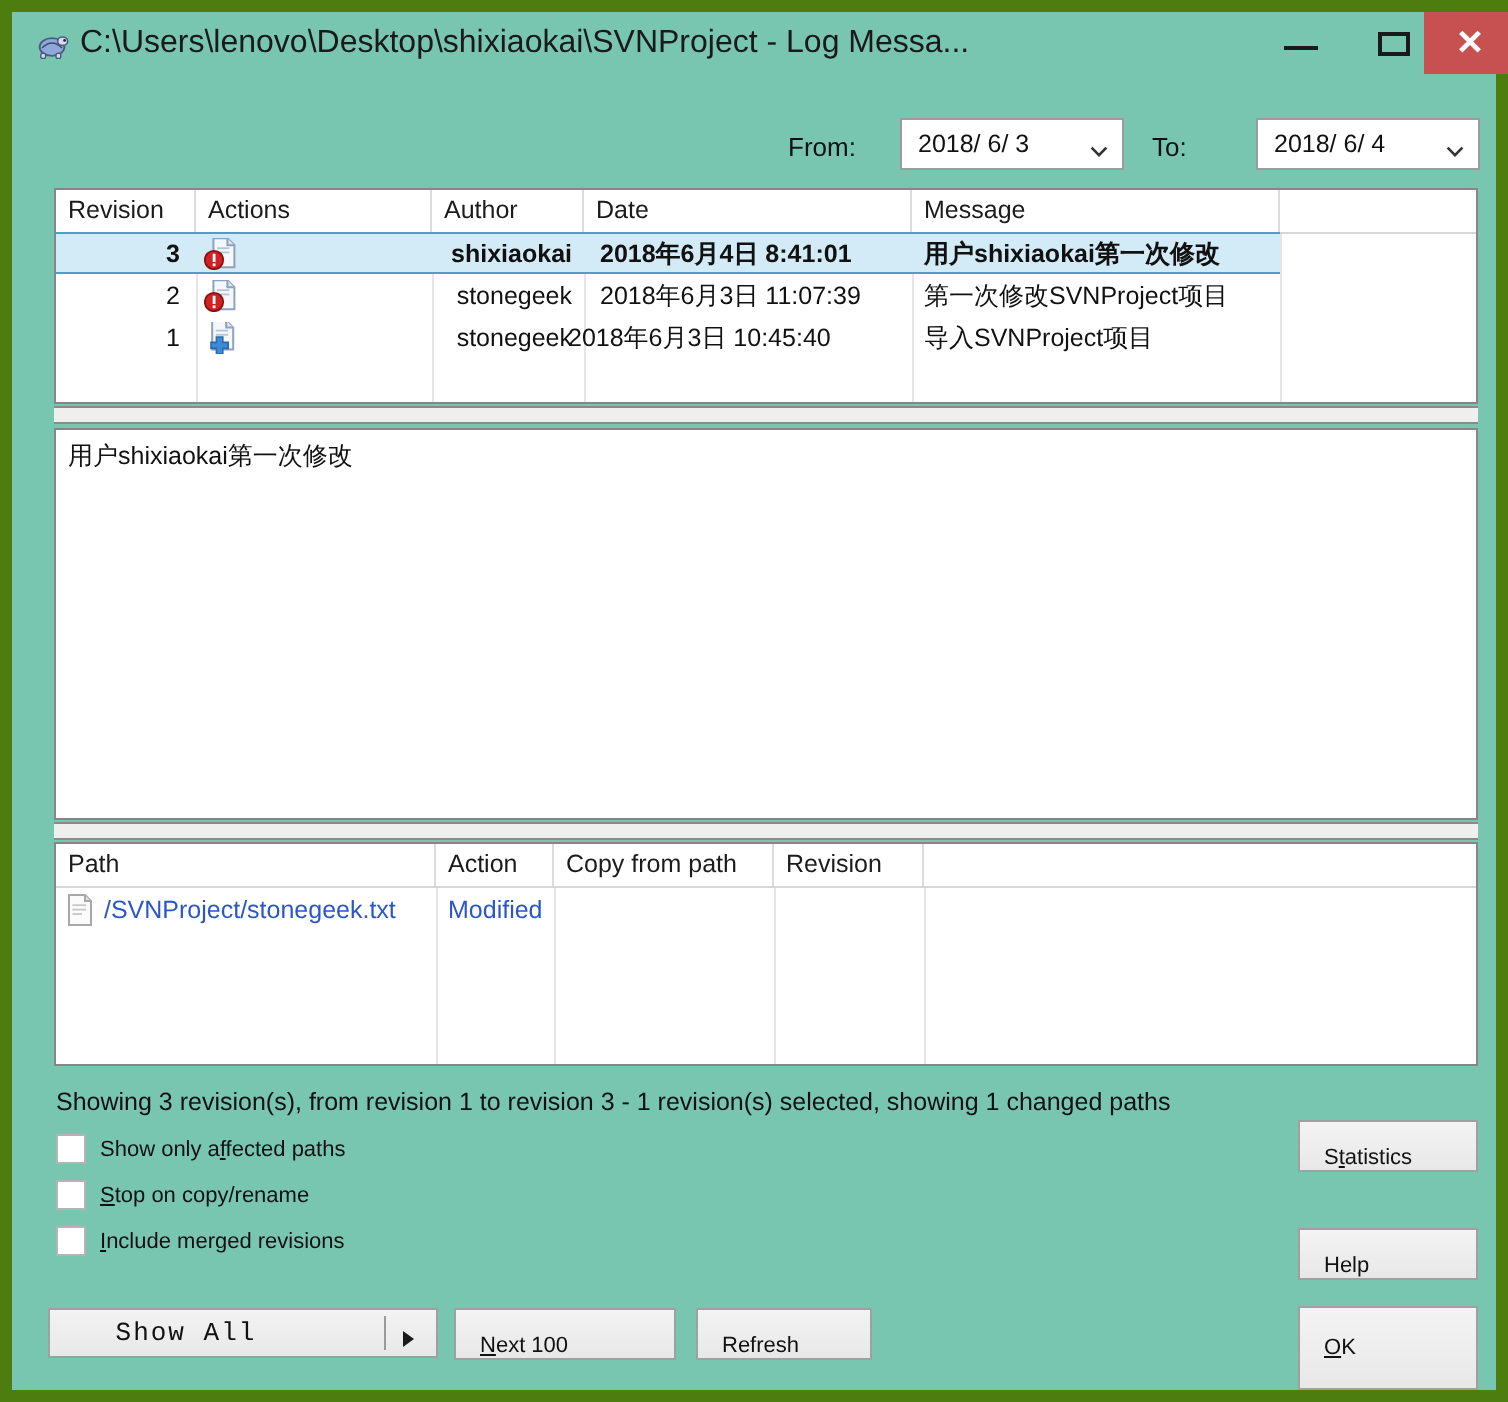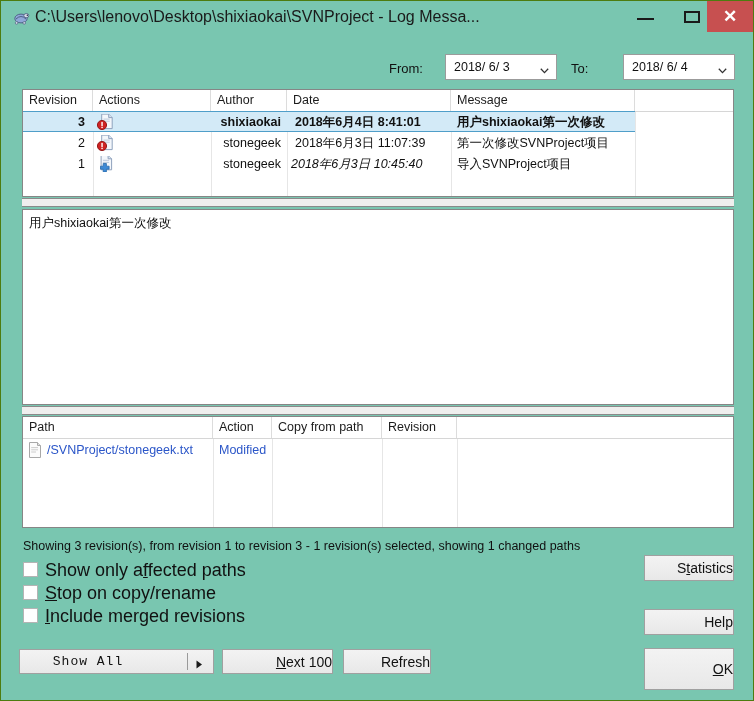--- a/index.html
+++ b/index.html
@@ -14,21 +14,21 @@
     font-size: 12px;
     color: #000000;
   }
 
   
   #window {
     position: absolute;
     left: 0; top: 0;
     width: 754px; height: 701px;
     background: #79c6b0;
-    border: 1px solid #4d7c0f;
+    border: 6px solid #4d7c0f;
   }
 
   
   #titlebar {
     position: absolute;
     left: 0; top: 0;
     width: 752px; height: 31px;
     background: #79c6b0;
   }
   #title-icon {
@@ -254,37 +254,37 @@
     position: absolute;
     left: 0; top: 2px;
     width: 15px; height: 15px;
     background: #ffffff;
     border: 1px solid #b4b4b4;
   }
   .cblabel {
     position: absolute;
     left: 22px; top: 0;
     height: 20px; line-height: 20px;
-    font-size: 18px;
+    font-size: 11px;
     color: #111111;
     white-space: nowrap;
   }
   .uline { text-decoration: underline; }
 
   
   .btn {
     position: absolute;
     background: linear-gradient(#f3f3f3, #e8e8e8);
     border: 1px solid #a0a0a0;
     font-family: "Liberation Sans", sans-serif;
-    font-size: 14px;
-    color: #111111;
-    text-align: right;
+    font-size: 11px;
+    color: #111111;
+    text-align: left;
     cursor: default;
-    padding: 0;
+    padding: 12px;
     white-space: nowrap;
     overflow: hidden;
   }
   #btn-statistics { left: 643px; top: 554px; width: 90px; height: 26px; }
   #btn-help       { left: 643px; top: 608px; width: 90px; height: 26px; }
   #btn-ok         { left: 643px; top: 647px; width: 90px; height: 42px; }
   #btn-next100    { left: 221px; top: 648px; width: 111px; height: 25px; }
   #btn-refresh    { left: 342px; top: 648px; width: 88px; height: 25px; }
 
   #btn-showall {
@@ -431,21 +431,21 @@
                 <g transform="translate(1.6,-1.2)">
                   <path d="M2.5,0.5 h7 l3.5,3.5 v11 h-10.5 z" fill="#f4f7fb" stroke="#8fa2bd" stroke-width="1"></path>
                   <path d="M9.5,0.5 v3.5 h3.5" fill="#d9e3f0" stroke="#8fa2bd" stroke-width="1"></path>
                   <line x1="4.3" y1="5.5" x2="10.5" y2="5.5" stroke="#b6c4d8" stroke-width="0.9"></line>
                   <line x1="4.3" y1="7.6" x2="10.5" y2="7.6" stroke="#b6c4d8" stroke-width="0.9"></line>
                 </g>
                 <polygon points="3.5,10.2 6.2,10.2 6.2,7.5 9.4,7.5 9.4,10.2 12.1,10.2 12.1,13.2 9.4,13.2 9.4,15.9 6.2,15.9 6.2,13.2 3.5,13.2" fill="#3d8ad6" stroke="#2a6bab" stroke-width="0.8"></polygon>
               </svg></span>
           </div>
           <div class="cell right" style="left: 188px; width: 76px; padding-right: 6px;">stonegeek</div>
-          <div class="cell" style="left: 260px; width: 164px; padding-left: 8px; font-style: italic;">2018年6月3日 10:45:40</div>
+          <div class="cell" style="left: 248px; width: 164px; padding-left: 8px;">2018年6月3日 10:45:40</div>
           <div class="cell" style="left: 428px; width: 184px; padding-left: 6px;">导入SVNProject项目</div>
         </div>
       </div>
   </div>
 
   <div class="splitter" id="splitter-1"></div>
 
   <div class="panel" id="message-panel">
     <div id="message-text">用户shixiaokai第一次修改</div>
   </div>

